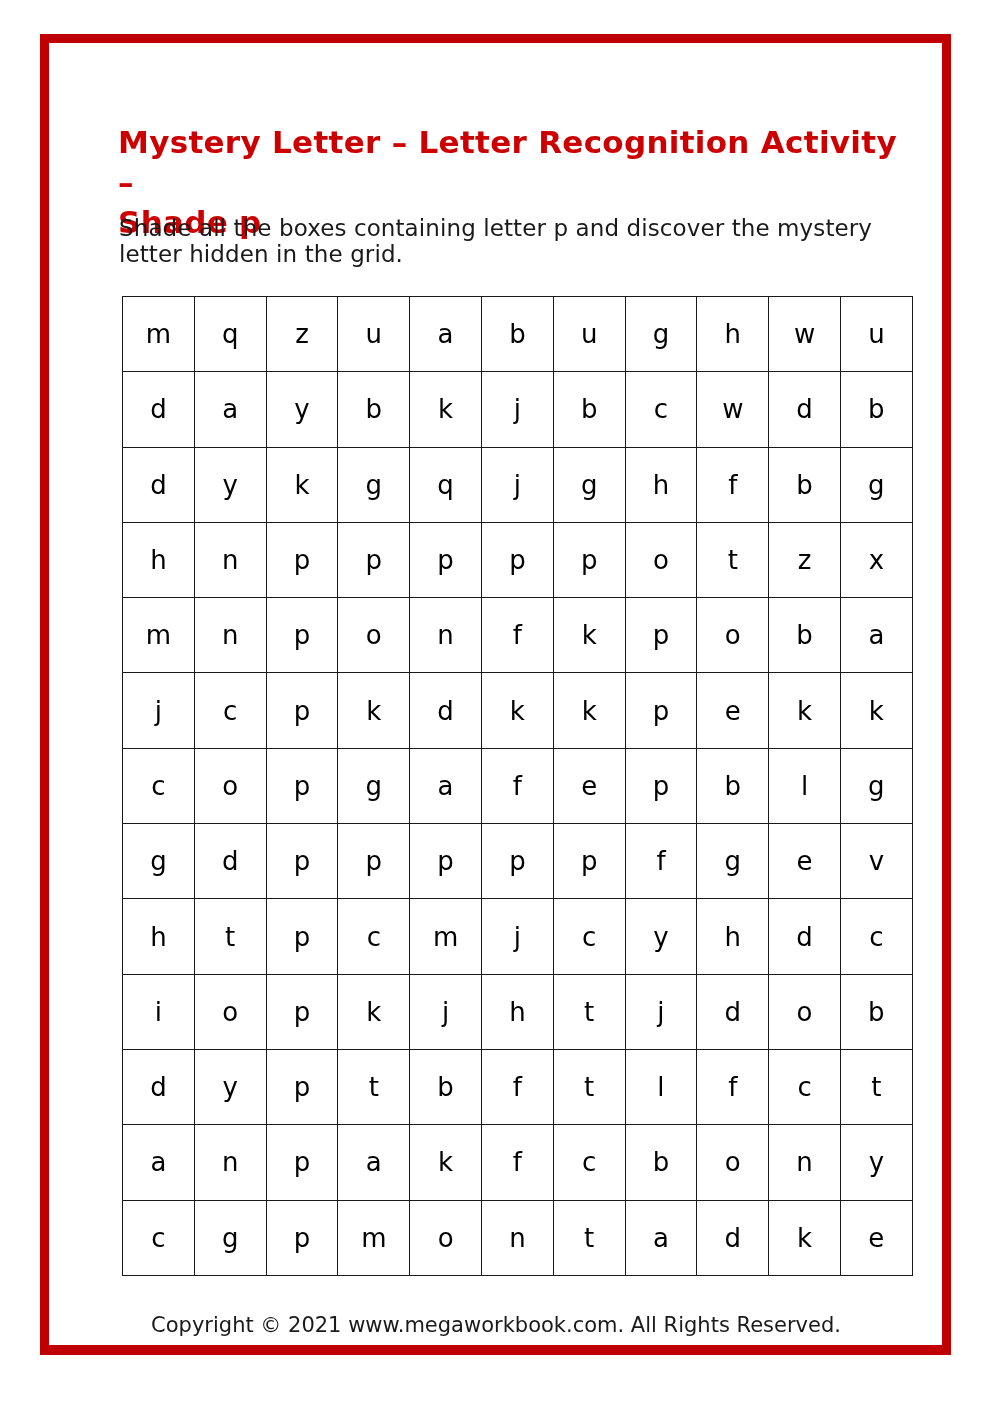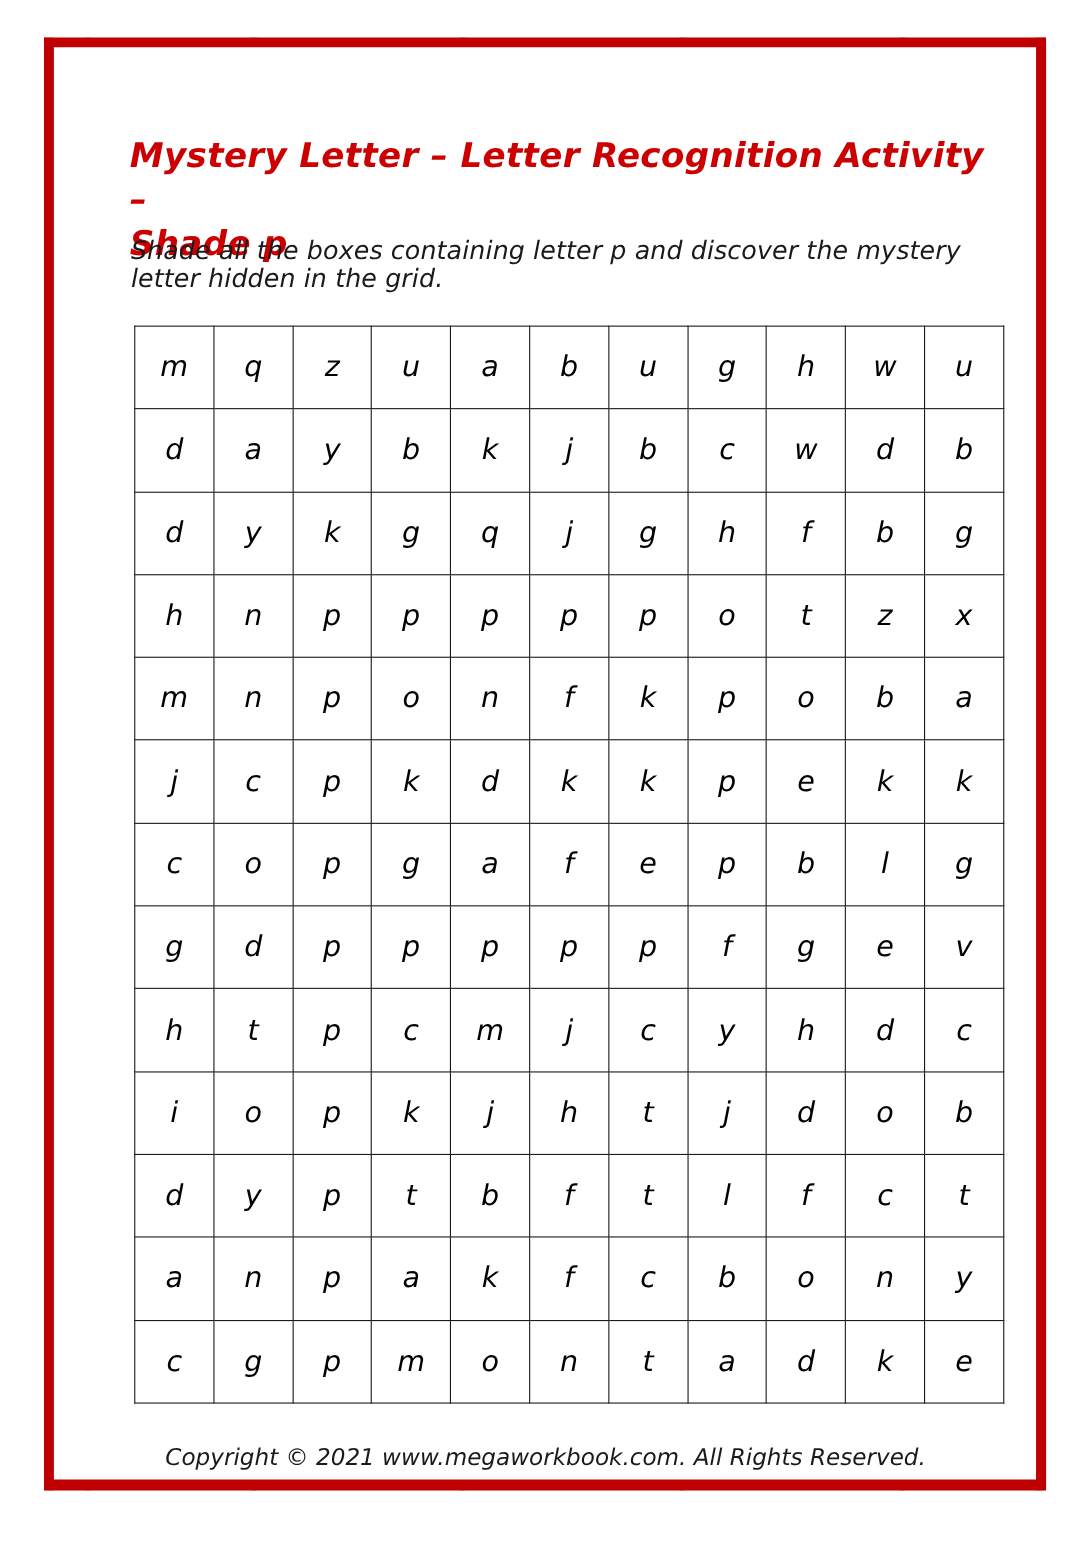--- a/index.html
+++ b/index.html
@@ -10,21 +10,20 @@
   }
   body {
     font-family: "DejaVu Sans", sans-serif;
   }
   #page {
     position: relative;
     width: 992px;
     height: 1357px;
     background: #ffffff;
     overflow: hidden;
-    font-style: italic;
   }
 
   
   .frame {
     position: absolute;
     left: 40px;
     top: 34px;
     width: 911px;
     height: 1321px;
     box-sizing: border-box;

